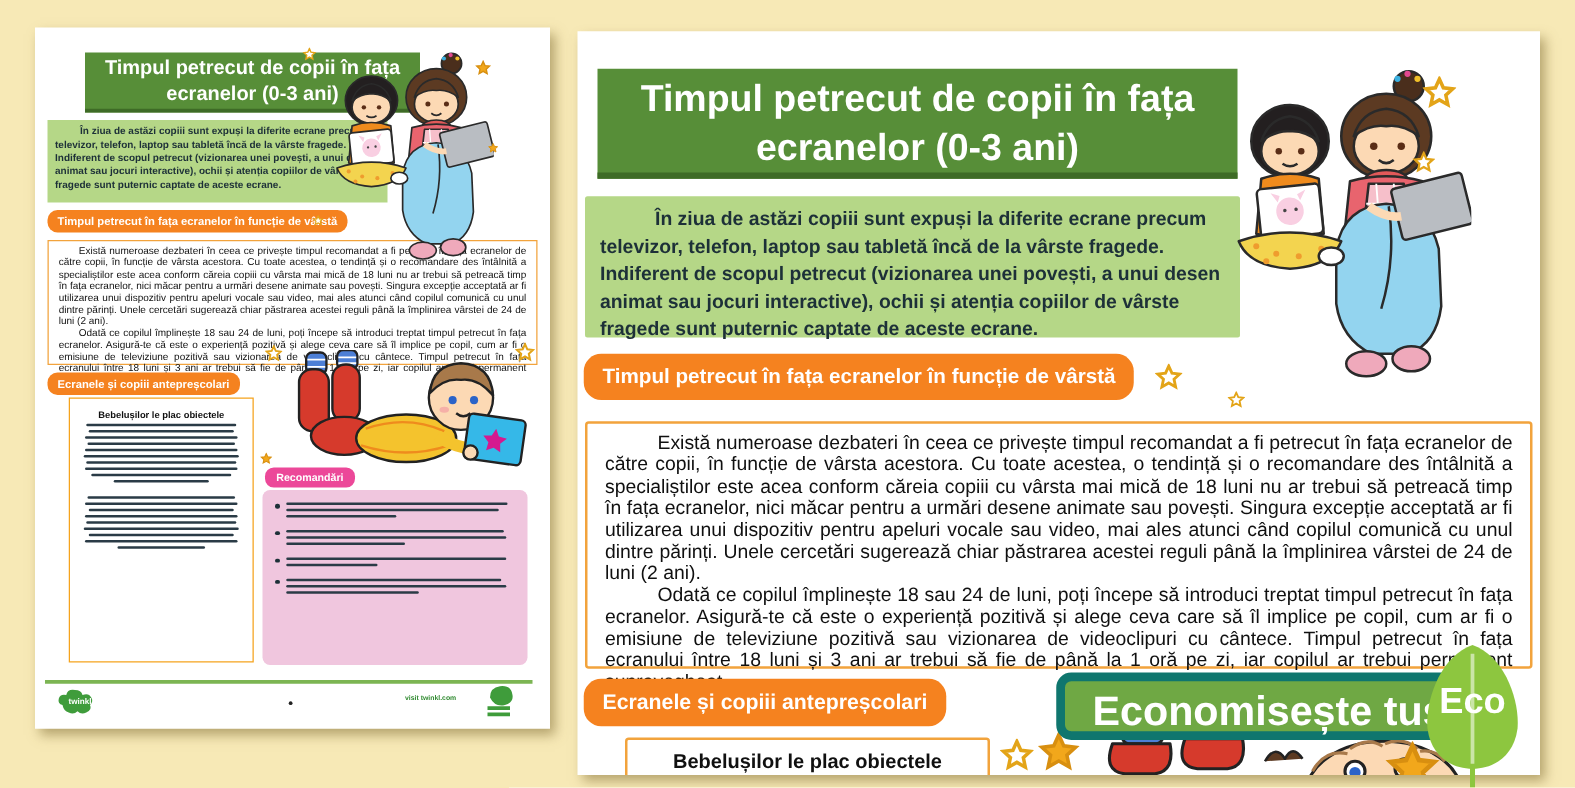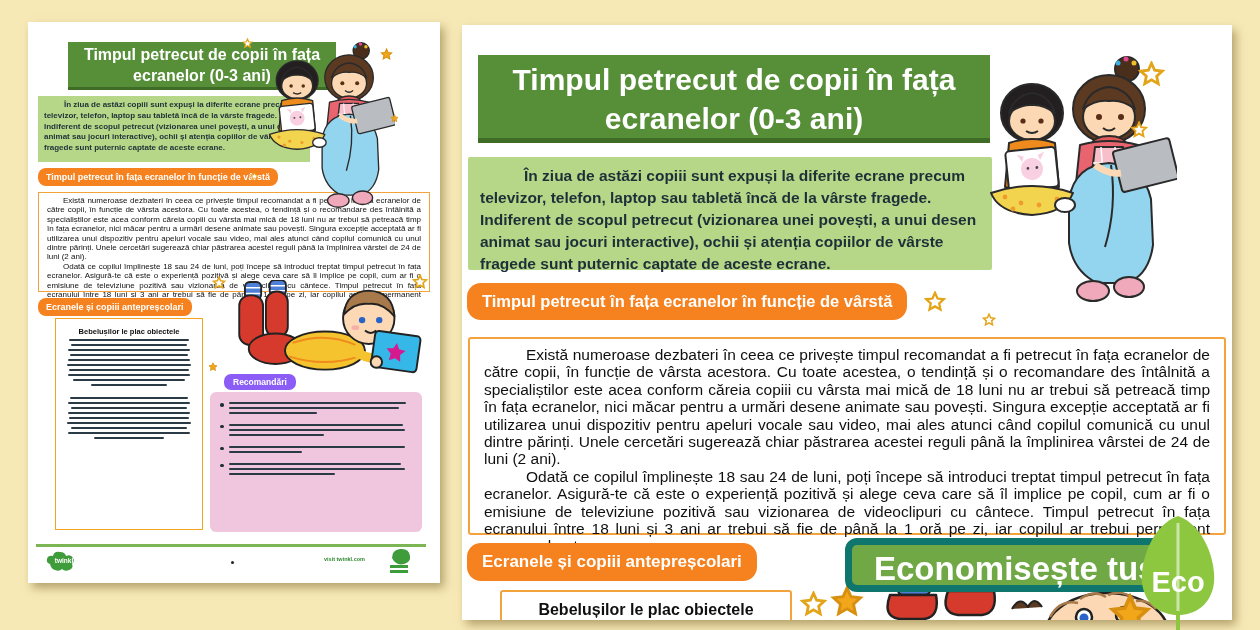--- a/index.html
+++ b/index.html
@@ -23,37 +23,37 @@
   .page-left{left:28px;top:22px;width:412px;height:561px;overflow:hidden;}
   .t-banner{position:absolute;left:40px;top:20px;width:268px;height:48px;background:#578e38;border-bottom:3px solid #3e6b26;color:#fff;font-weight:bold;font-size:16px;line-height:20.5px;text-align:center;padding:3px 10px 0 10px;box-sizing:border-box;}
   .t-intro{position:absolute;left:10px;top:74px;width:272px;height:66px;background:#b5d787;color:#1d3038;font-weight:bold;font-size:8px;line-height:10.8px;padding:4px 6px;box-sizing:border-box;text-indent:20px;}
   .t-h1{position:absolute;left:10px;top:146px;font-size:9px;padding:4px 8px;border-radius:8px;}
   .t-h2{position:absolute;left:10px;top:276px;font-size:9px;padding:4px 8px;border-radius:8px;}
   .t-body{position:absolute;left:10px;top:170px;width:392px;height:100px;border:1.5px solid #f2a33c;background:#fff;box-sizing:border-box;padding:3px 8px;color:#101010;font-size:8px;line-height:9.4px;text-align:justify;}
   .t-body p{margin:0;text-indent:16px;}
   .t-leftbox{position:absolute;left:27px;top:296px;width:148px;height:212px;border:1.5px solid #f5a31c;background:#fff;box-sizing:border-box;padding:8px 9px;text-align:center;}
   .t-leftbox .hd{color:#101010;font-weight:bold;font-size:7.5px;line-height:9px;margin-bottom:3px;}
   .tline{height:2.4px;background:#2a3b46;margin:0 auto 2.6px auto;border-radius:1px;}
-  .t-pinkhead{position:absolute;left:196px;top:352px;background:#8b5cf6;color:#fff;font-weight:bold;font-size:8.5px;padding:3px 9px;border-radius:7px;white-space:nowrap;}
+  .t-pinkhead{position:absolute;left:184px;top:352px;background:#ec4899;color:#fff;font-weight:bold;font-size:8.5px;padding:3px 9px;border-radius:7px;white-space:nowrap;}
   .t-pinkpanel{position:absolute;left:182px;top:370px;width:212px;height:140px;background:#f0c6de;border-radius:6px;box-sizing:border-box;padding:10px 10px 6px 10px;}
   .t-bullet{display:flex;margin-bottom:7px;}
   .t-bullet .dot{width:3.5px;height:3.5px;background:#1d3038;border-radius:50%;margin:1px 5px 0 0;flex:none;}
   .t-bullet .lines{flex:1;}
   .t-bullet .tline{margin:0 0 2.6px 0;}
   .t-girls{position:absolute;left:232px;top:14px;width:135px;height:182px;}
   .t-boy{position:absolute;left:196px;top:258px;width:200px;height:105px;}
   .t-footline{position:absolute;left:8px;top:522px;width:390px;height:3px;background:#7cb553;}
   .t-logo{position:absolute;left:16px;top:528px;width:40px;height:24px;}
   .t-dot{position:absolute;left:203px;top:539px;width:3px;height:3px;border-radius:50%;background:#222;}
   .t-visit{position:absolute;left:296px;top:534px;color:#2f8a2f;font-weight:bold;font-size:5.5px;}
   .t-ecologo{position:absolute;left:356px;top:524px;width:30px;height:30px;}
   
   .eco-badge{position:absolute;left:845px;top:538px;width:350px;height:54px;background:#6fa844;border:7px solid #0f766e;border-radius:12px;box-sizing:border-box;color:#fff;font-weight:bold;font-size:33px;line-height:48px;padding-left:22px;}
   .eco-leaf{position:absolute;left:1138px;top:513px;width:80px;height:120px;}
-  .eco-leaf .lbl{position:absolute;left:0;top:53px;width:80px;text-align:center;color:#fff;font-weight:bold;font-size:29px;}
+  .eco-leaf .lbl{position:absolute;left:0;top:32px;width:80px;text-align:center;color:#fff;font-weight:bold;font-size:29px;}
 </style>
 </head>
 <body>
 
 <div class="stage">
 
   <div class="page page-left">
     <div class="t-banner"><span>Timpul petrecut de copii în fața ecranelor (0-3 ani)</span></div>
     <div class="t-intro">În ziua de astăzi copiii sunt expuși la diferite ecrane precum televizor, telefon, laptop sau tabletă încă de la vârste fragede. Indiferent de scopul petrecut (vizionarea unei povești, a unui desen animat sau jocuri interactive), ochii și atenția copiilor de vârste fragede sunt puternic captate de aceste ecrane.</div>
     <div class="pill t-h1">Timpul petrecut în fața ecranelor în funcție de vârstă</div>

